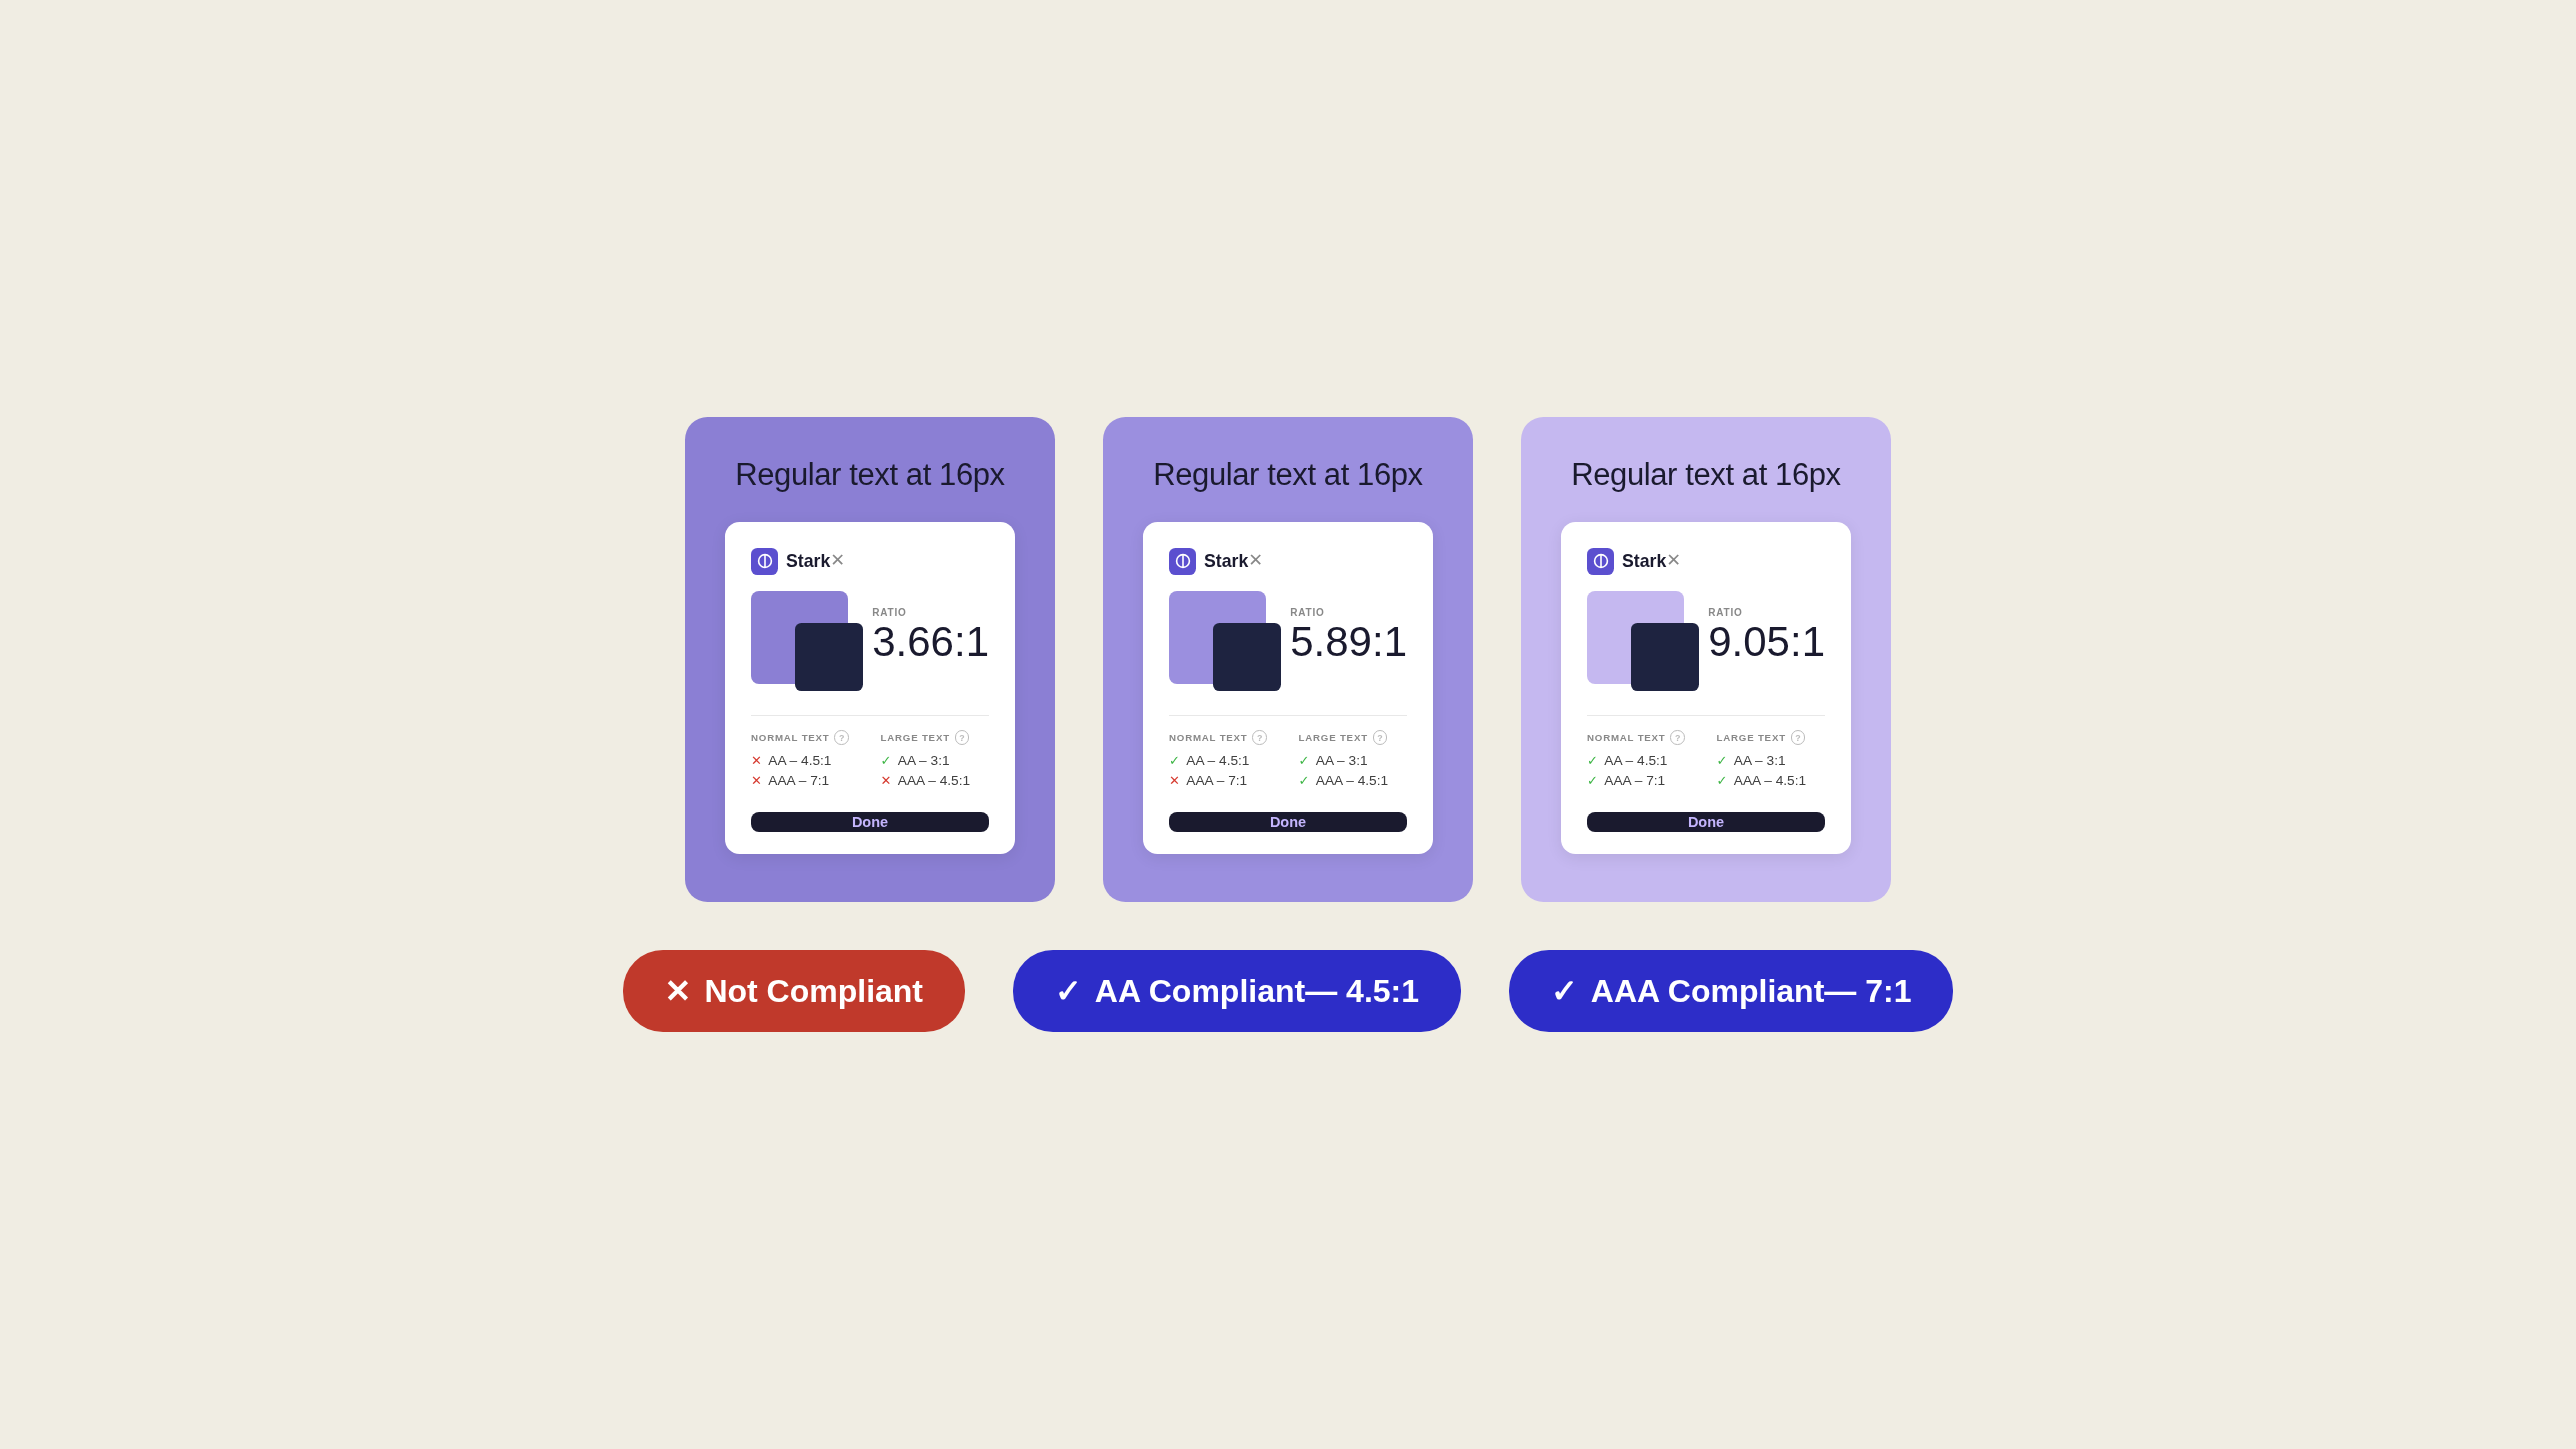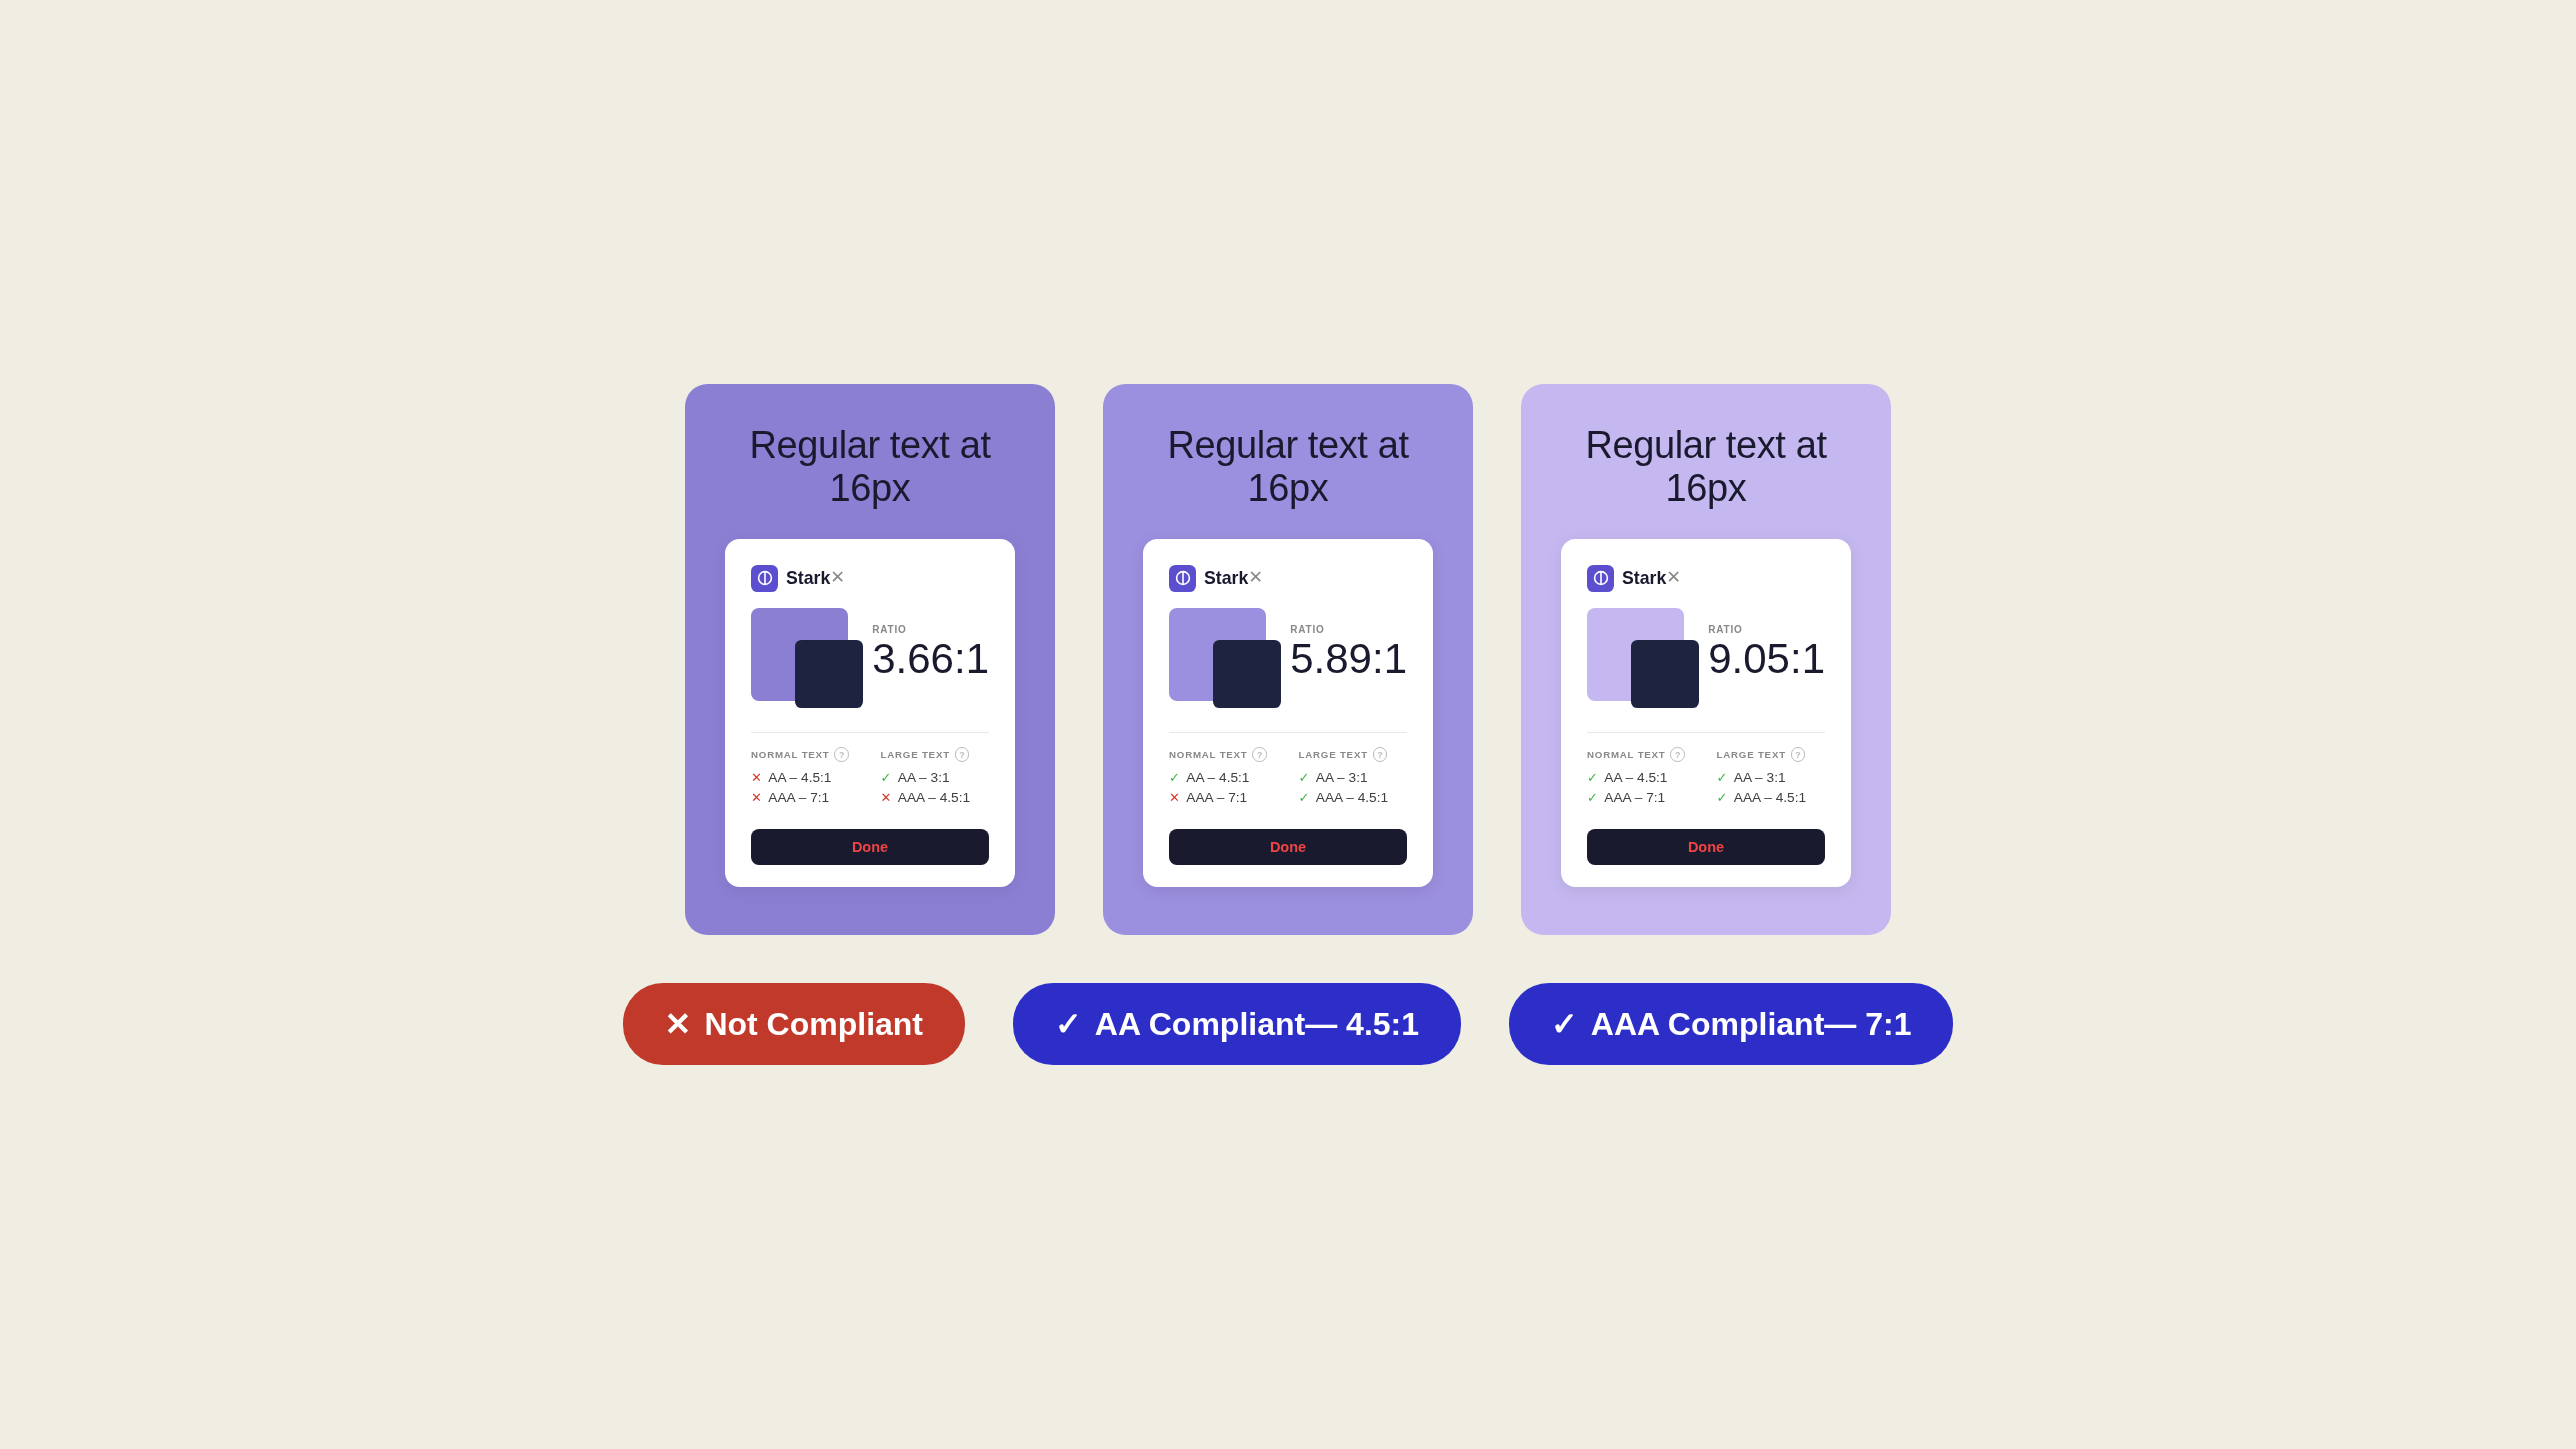--- a/index.html
+++ b/index.html
@@ -23,21 +23,21 @@
       align-items: flex-start;
     }
 
     .card-outer {
       border-radius: 22.5px;
       padding: 40px 40px 48px 40px;
       width: 370px;
     }
 
     .card-title {
-      font-size: 38px;
+      font-size: 31px;
       font-weight: 500;
       color: #1a1a2e;
       text-align: center;
       margin-bottom: 29px;
       letter-spacing: -0.4px;
     }
 
     .card-inner {
       background: white;
       border-radius: 14.5px;
@@ -195,24 +195,24 @@
     .check-text {
       font-size: 13.7px;
       color: #404040;
       font-weight: 400;
     }
 
     .done-btn {
       display: block;
       width: 100%;
       background: #1a1a2e;
-      color: #ef4444;
+      color: #c4b5fd;
       border: none;
       border-radius: 8px;
-      padding: 10px;
+      padding: 2px;
       font-size: 14.5px;
       font-weight: 600;
       cursor: pointer;
       margin-top: 6.4px;
       text-align: center;
     }
 
     
     .badges-row {
       display: flex;

